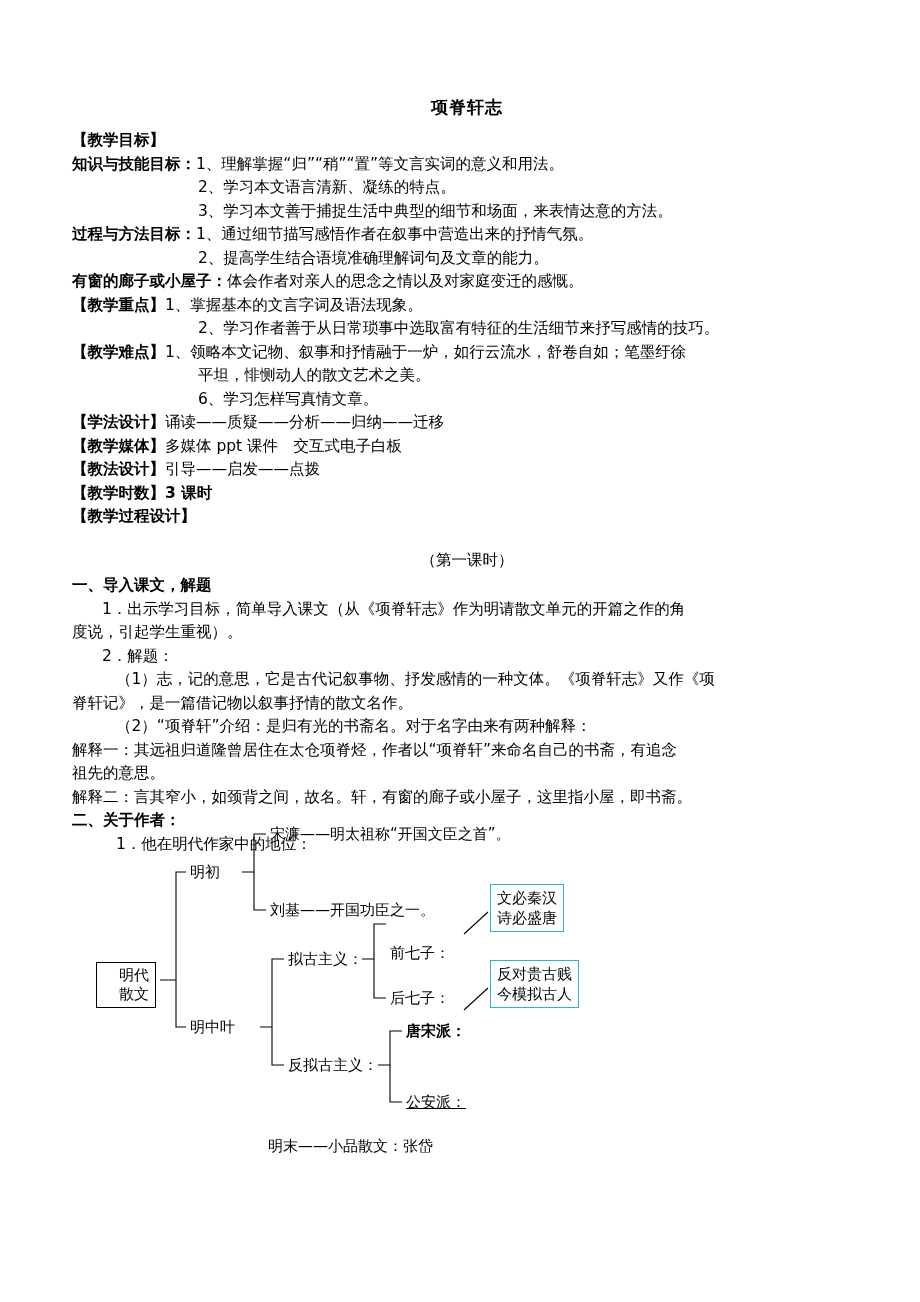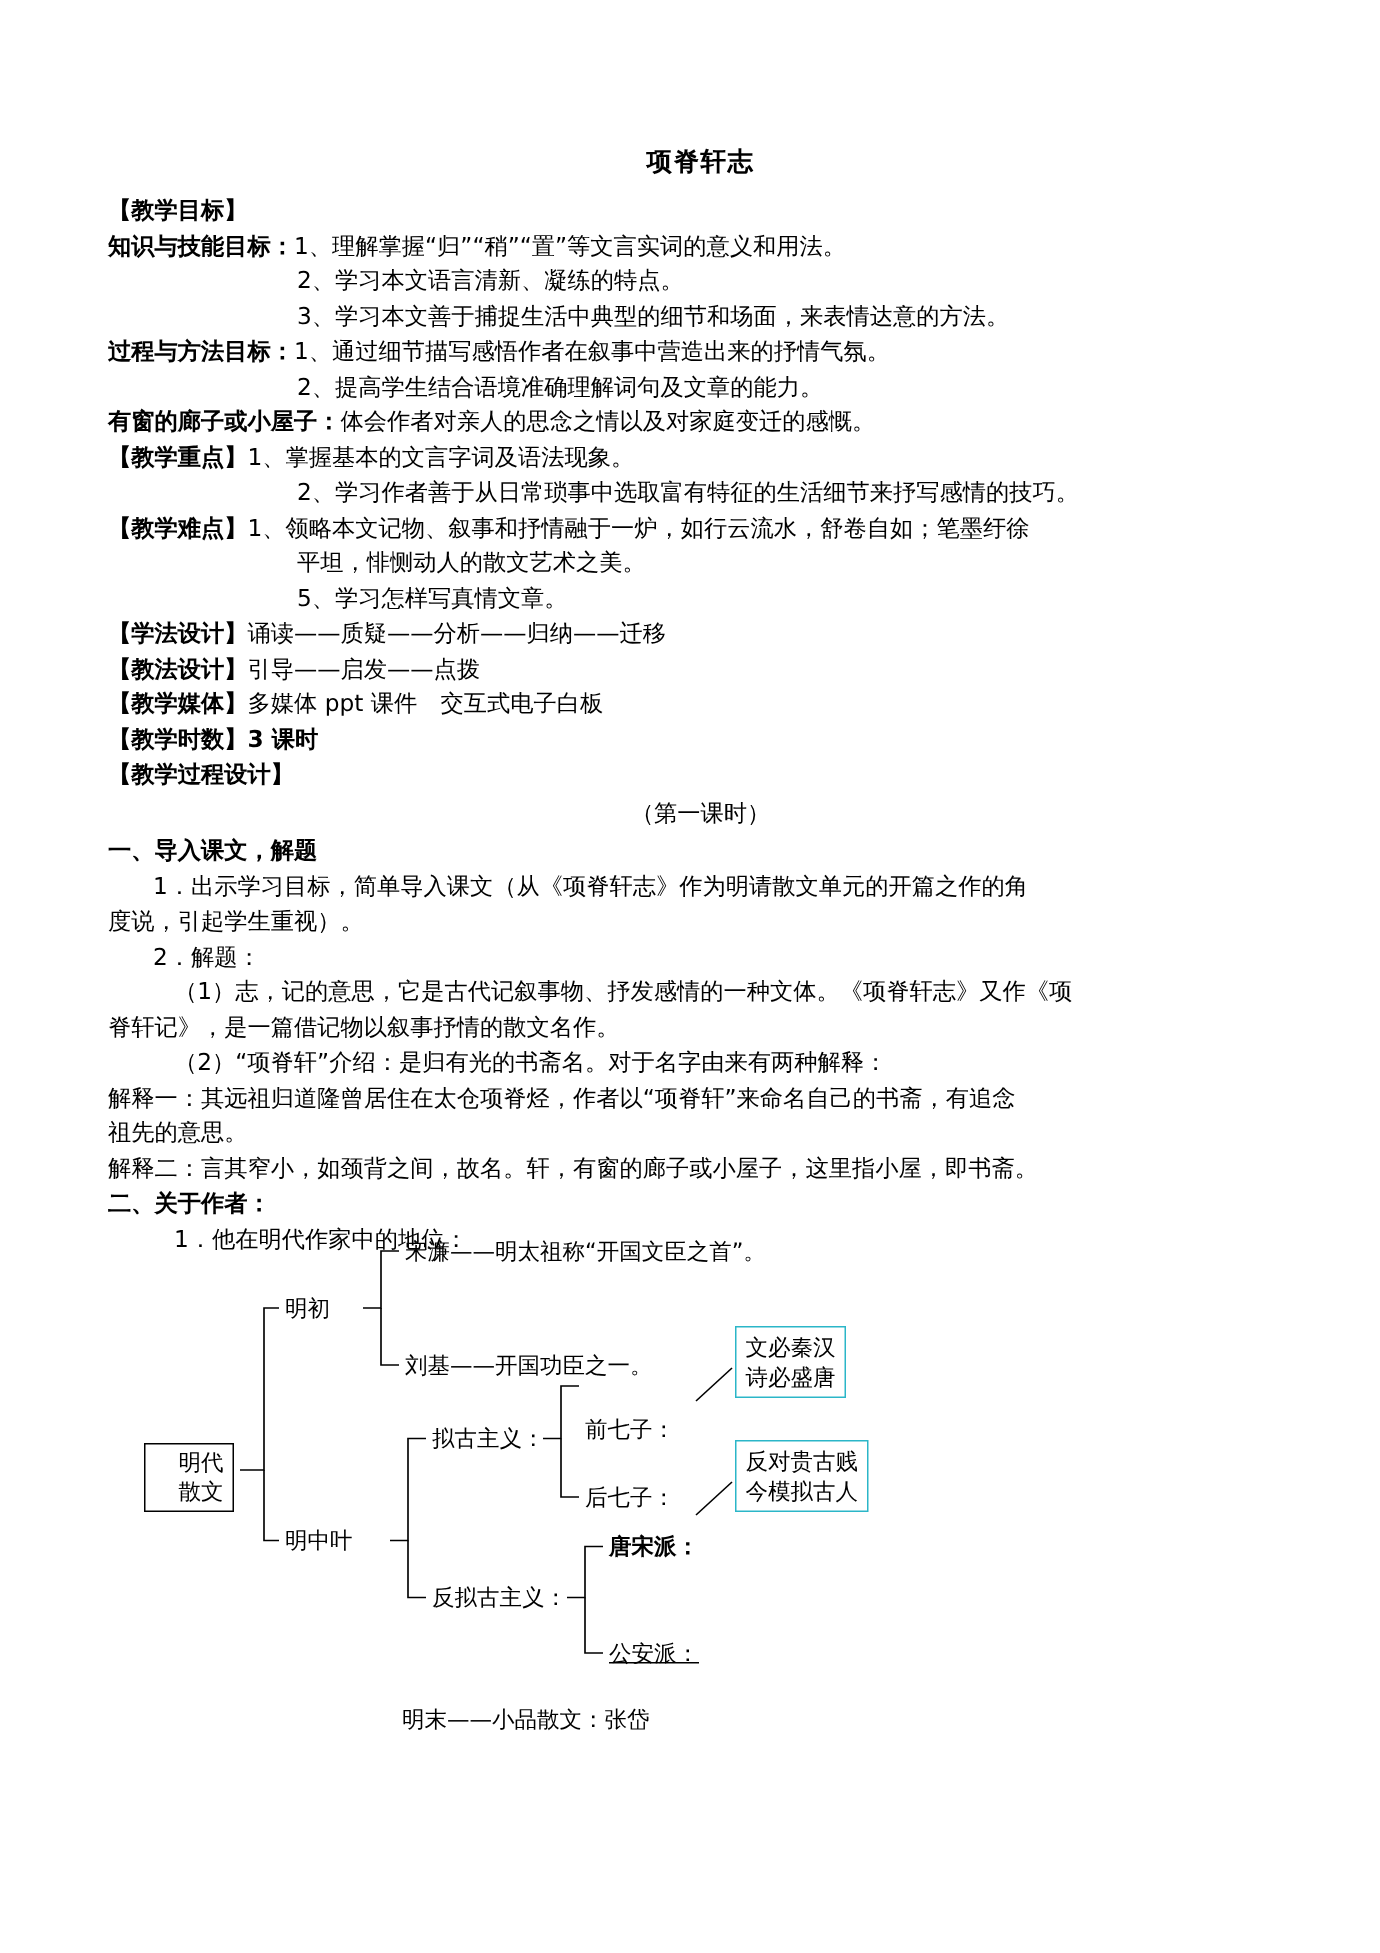--- a/index.html
+++ b/index.html
@@ -99,33 +99,33 @@
     <div class="line"><span class="b">有窗的廊子或小屋子：</span><span>体会作者对亲人的思念之情以及对家庭变迁的感慨。</span></div>
 
     <div class="line"><span class="b">【教学重点】</span><span>1、掌握基本的文言字词及语法现象。</span></div>
 
     <div class="line" style="padding-left:126px"><span>2、学习作者善于从日常琐事中选取富有特征的生活细节来抒写感情的技巧。</span></div>
 
     <div class="line"><span class="b">【教学难点】</span><span>1、领略本文记物、叙事和抒情融于一炉，如行云流水，舒卷自如；笔墨纡徐</span></div>
 
     <div class="line" style="padding-left:126px"><span>平坦，悱恻动人的散文艺术之美。</span></div>
 
-    <div class="line" style="padding-left:126px"><span>5、学习怎样写真情文章。</span></div>
+    <div class="line" style="padding-left:126px"><span>6、学习怎样写真情文章。</span></div>
 
     <div class="line"><span class="b">【学法设计】</span><span>诵读——质疑——分析——归纳——迁移</span></div>
 
+    <div class="line"><span class="b">【教学媒体】</span><span>多媒体 ppt 课件　交互式电子白板</span></div>
+
     <div class="line"><span class="b">【教法设计】</span><span>引导——启发——点拨</span></div>
-
-    <div class="line"><span class="b">【教学媒体】</span><span>多媒体 ppt 课件　交互式电子白板</span></div>
 
     <div class="line"><span class="b">【教学时数】</span><span class="b">3 课时</span></div>
 
     <div class="line"><span class="b">【教学过程设计】</span></div>
 
-    <div class="line center" style="margin-top:2px">（第一课时）</div>
+    <div class="line center" style="margin-top:20px">（第一课时）</div>
 
     <div class="line b" style="margin-top:2px">一、导入课文，解题</div>
 
     <div class="line" style="padding-left:30px">1．出示学习目标，简单导入课文（从《项脊轩志》作为明请散文单元的开篇之作的角</div>
     <div class="line">度说，引起学生重视）。</div>
     <div class="line" style="padding-left:30px">2．解题：</div>
     <div class="line" style="padding-left:44px">（1）志，记的意思，它是古代记叙事物、抒发感情的一种文体。《项脊轩志》又作《项</div>
     <div class="line">脊轩记》，是一篇借记物以叙事抒情的散文名作。</div>
     <div class="line" style="padding-left:44px">（2）“项脊轩”介绍：是归有光的书斋名。对于名字由来有两种解释：</div>
     <div class="line">解释一：其远祖归道隆曾居住在太仓项脊烃，作者以“项脊轩”来命名自己的书斋，有追念</div>

